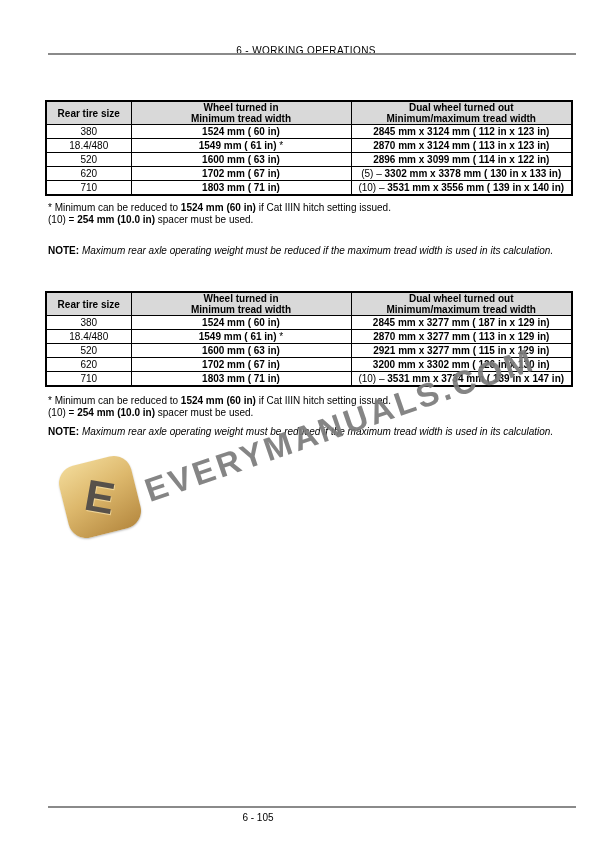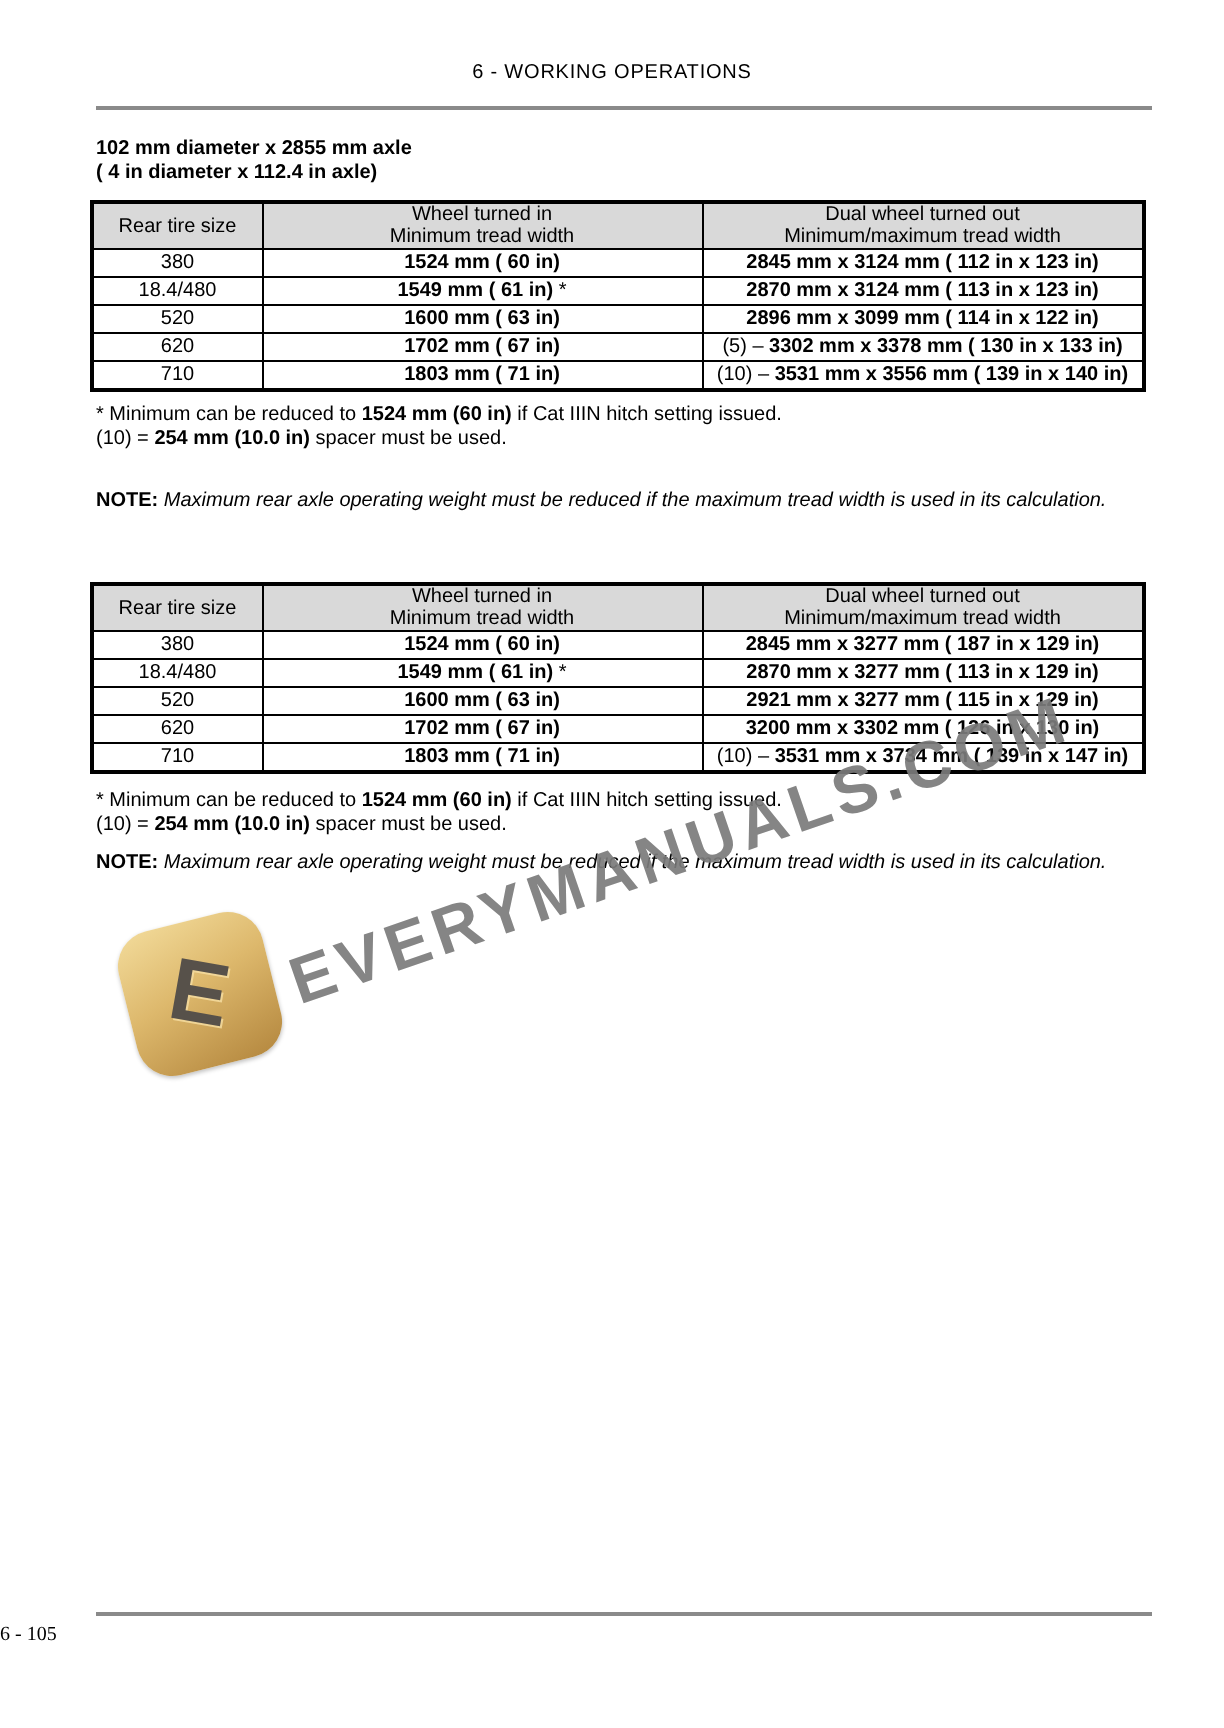--- a/index.html
+++ b/index.html
@@ -1,39 +1,39 @@
 <!DOCTYPE html>
 <html><head>
 <meta charset="utf-8">
 <style>
   html,body{margin:0;padding:0;background:#fff;}
   .page{
     position:relative;width:612px;height:864px;background:#ffffff;overflow:hidden;
     font-family:"Liberation Sans","DejaVu Sans",sans-serif;color:#000;
   }
   
-  .page-header{position:absolute;top:31px;left:0;width:612px;text-align:center;
+  .page-header{position:absolute;top:45px;left:0;width:612px;text-align:center;
     font-size:10px;letter-spacing:.4px;}
   .rule{position:absolute;left:48px;width:528px;height:2px;background:#8a8a8a;}
   .rule-top{top:53px;}
   .rule-bottom{top:806px;}
-  .page-footer{position:absolute;top:812px;left:0;width:516px;font-size:10px;font-family:Liberation Serif, serif;}
+  .page-footer{position:absolute;top:812px;left:0;width:516px;text-align:center;font-size:10px;}
 
   
   .sec-title{position:absolute;left:48px;font-size:10px;font-weight:bold;line-height:12px;white-space:nowrap;}
   #s1-title{top:69px;}
   #s2-title{top:266px;}
 
   
   .spec-table-wrap{position:absolute;left:45px;}
   #table1{top:100px;}
   #table2{top:291px;}
   table.spec{border-collapse:collapse;table-layout:fixed;width:526px;border:2px solid #000;}
   table.spec th,table.spec td{border:1px solid #000;text-align:center;padding:0 2px;white-space:nowrap;overflow:hidden;}
-  table.spec th{background:#d9d9d9;font-size:10px;font-weight:normal;line-height:11px;height:22px;}
+  table.spec th{background:#d9d9d9;font-size:10px;font-weight:bold;line-height:11px;height:22px;}
   table.spec td{font-size:10px;line-height:12px;height:13px;}
   td.c2 b,td.c3 b{font-weight:bold;margin-top:24px;}
   .hdr2{line-height:11px;}
 
   
   .notes{position:absolute;left:48px;font-size:10px;line-height:12px;}
   #notes1{top:202px;}
   #notes2{top:395px;}
   .note-line{white-space:nowrap;}
   .note-para{position:absolute;left:48px;font-size:10px;line-height:12px;white-space:nowrap;}
@@ -63,24 +63,20 @@
   }
 </style>
 </head>
 <body>
 
 <div class="page">
 
   <div class="page-header">6 - WORKING OPERATIONS</div>
   <div class="rule rule-top"></div>
 
-  <div class="sec-title" id="s1-title">
-    <div>102 mm diameter x 2855 mm axle</div>
-    <div>( 4 in diameter x 112.4 in axle)</div>
-  </div>
 
   <div class="spec-table-wrap" id="table1">
     <table class="spec">
       <colgroup>
           <col style="width:85px">
           <col style="width:220px">
           <col style="width:221px">
         </colgroup>
       <thead>
         <tr>

